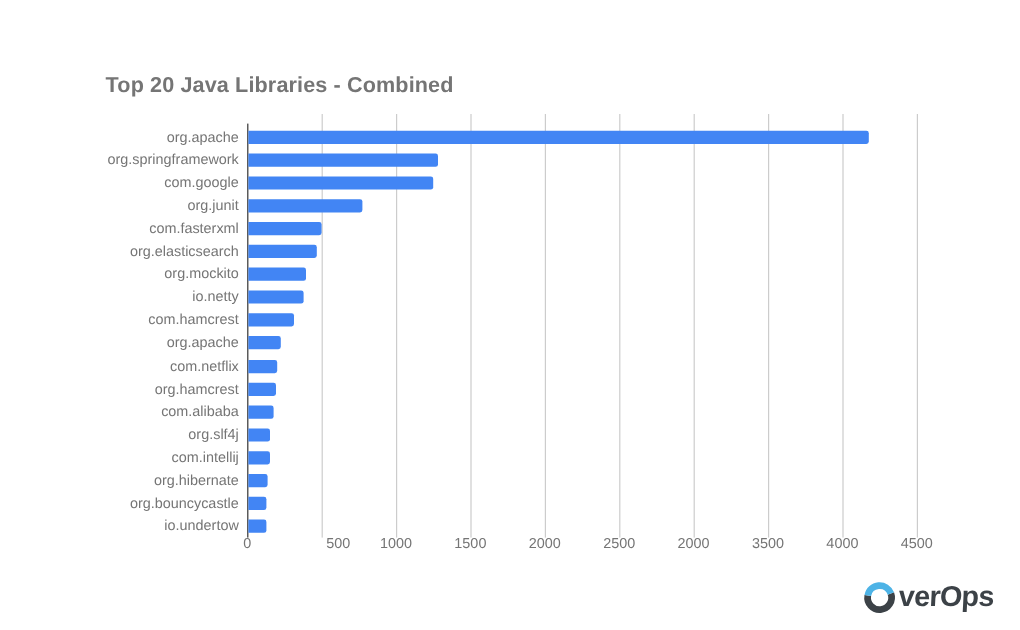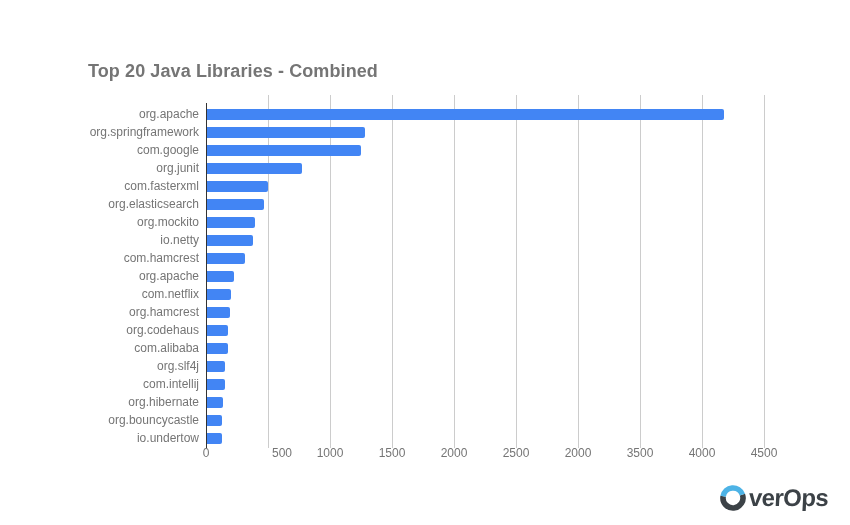--- a/index.html
+++ b/index.html
@@ -110,24 +110,20 @@
       </div>
       <div class="bar-row">
         <span class="cat-label">com.netflix</span>
         <div class="bar" style="width: 4.22222%;"></div>
       </div>
       <div class="bar-row">
         <span class="cat-label">org.hamcrest</span>
         <div class="bar" style="width: 4.17778%;"></div>
       </div>
       <div class="bar-row">
-        <span class="cat-label">org.codehaus</span>
-        <div class="bar" style="width: 3.77778%;"></div>
-      </div>
-      <div class="bar-row">
         <span class="cat-label">com.alibaba</span>
         <div class="bar" style="width: 3.68889%;"></div>
       </div>
       <div class="bar-row">
         <span class="cat-label">org.slf4j</span>
         <div class="bar" style="width: 3.28889%;"></div>
       </div>
       <div class="bar-row">
         <span class="cat-label">com.intellij</span>
         <div class="bar" style="width: 3.15556%;"></div>

